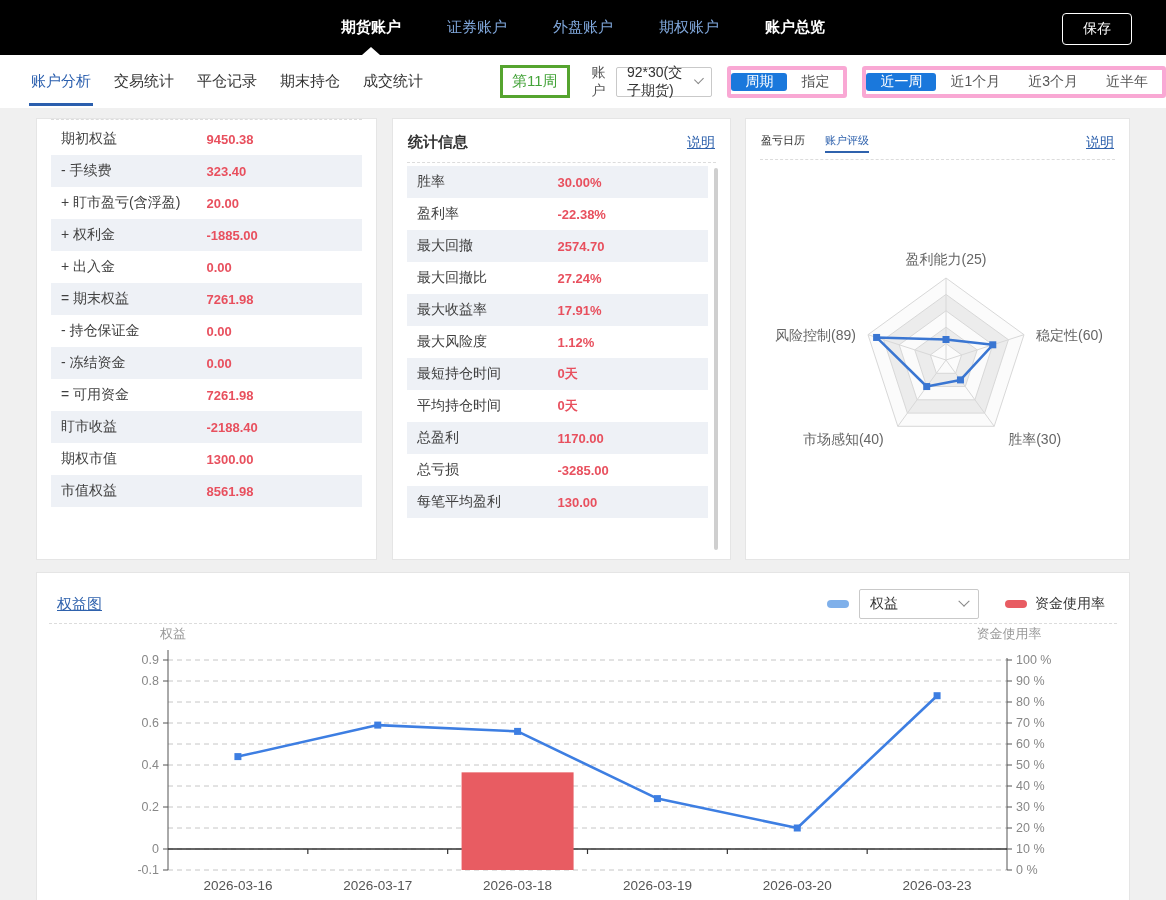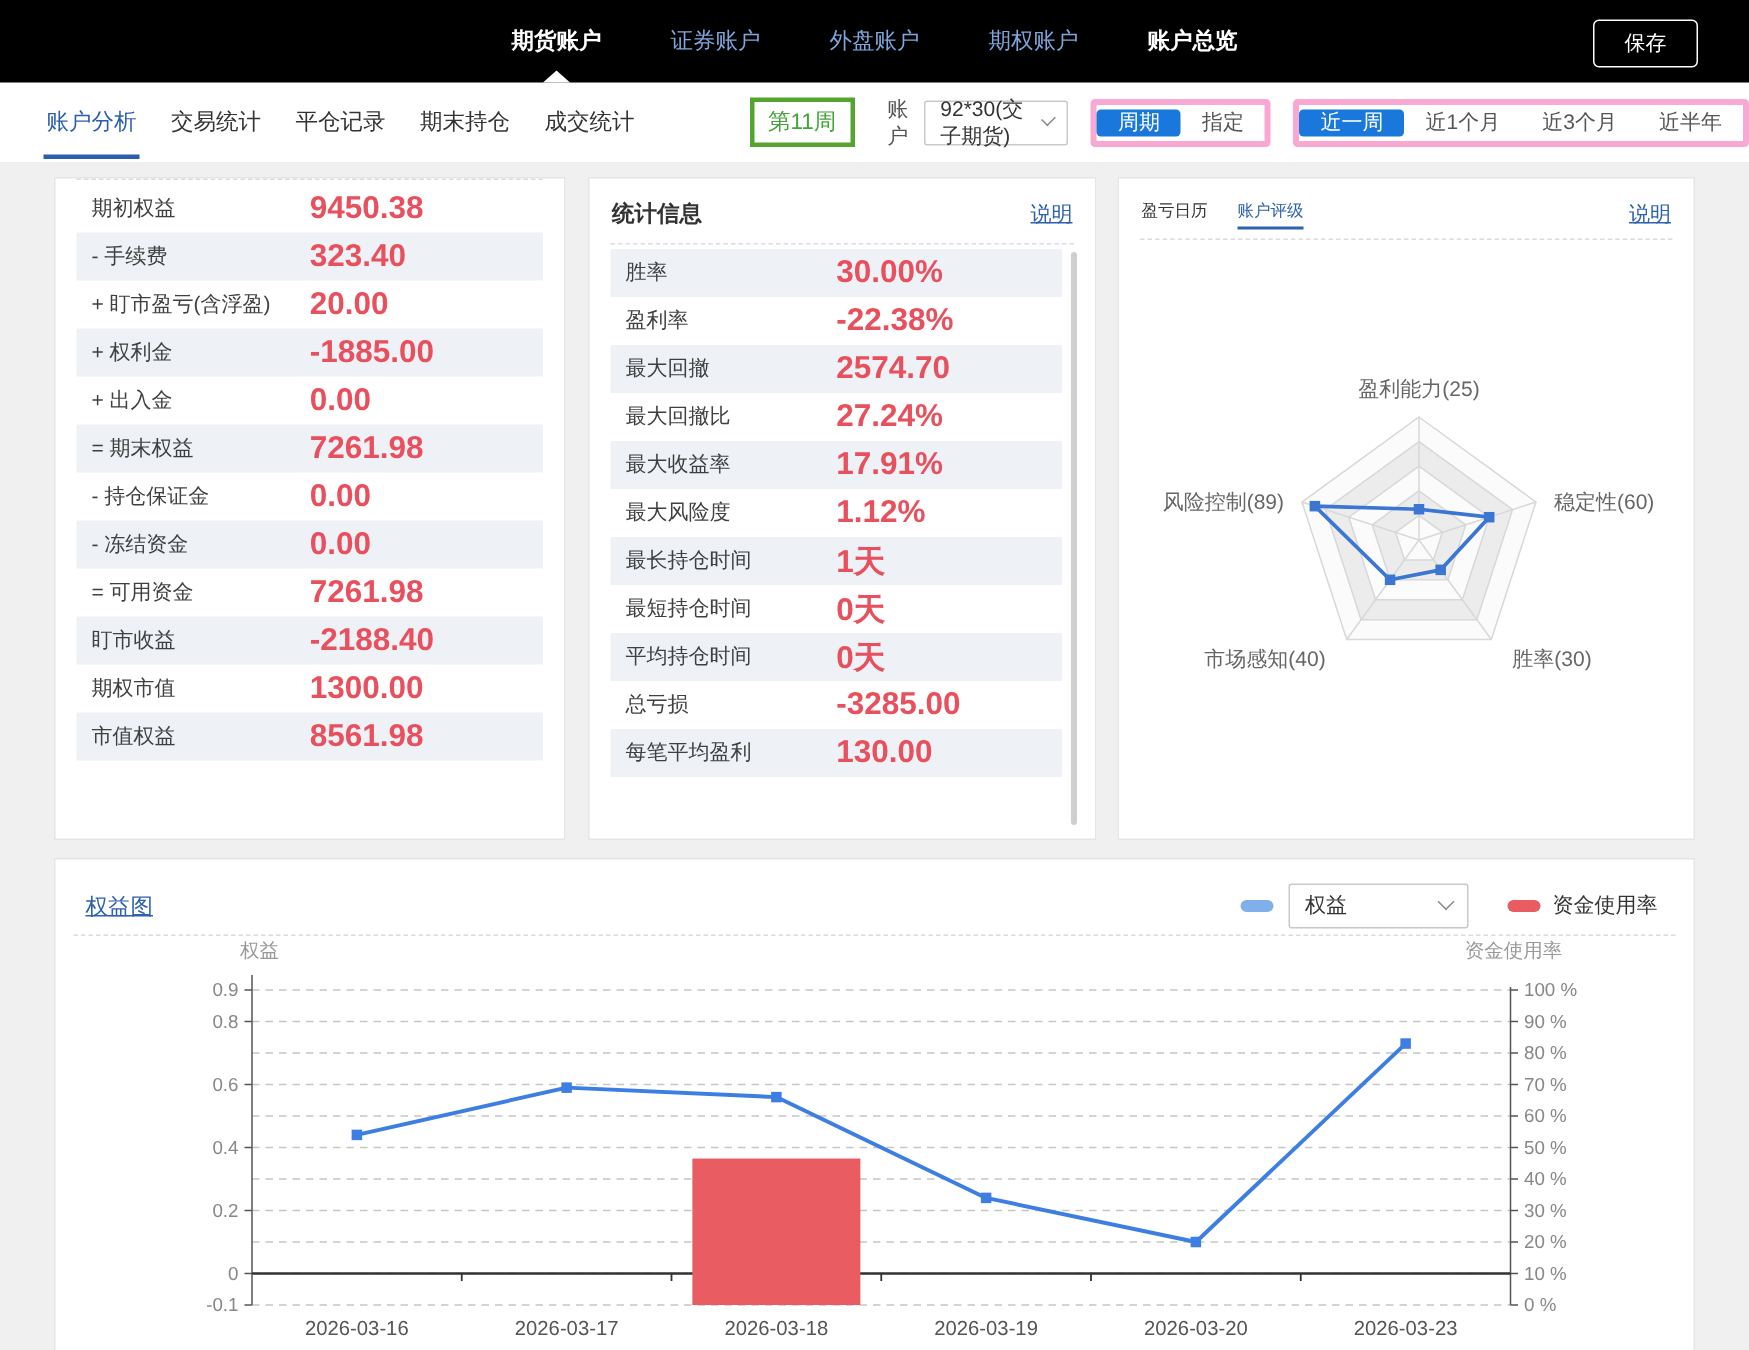--- a/index.html
+++ b/index.html
@@ -53,21 +53,21 @@
   .panel-head { display:flex; align-items:center; padding:14px 15px 10px 15px; }
   .panel-title { font-size:15px; font-weight:bold; color:#333; }
   .help-link { margin-left:auto; color:#2f62ad; font-size:14px;
     text-decoration:underline; cursor:pointer; }
   .dashed-div { border-bottom:1px dashed #dcdcdc; margin:0 14px; }
   .rows { margin:3px 14px 0 14px; position:relative; }
   .rows.with-scroll { margin-right:22px; }
   .drow { display:flex; align-items:center; height:32px; font-size:14px; }
   .drow:nth-child(even) { background:#eef1f6; }
   .drow .lbl { color:#404040; padding-left:10px; width:50%; }
-  .drow .val { color:#e8505e; font-weight:bold; font-size:21px; }
+  .drow .val { color:#e8505e; font-weight:bold; font-size:13px; }
   .scrollbar { position:absolute; right:-10px; top:2px; width:4px; height:382px;
     background:#cfcfcf; border-radius:2px; cursor:pointer; }
   .rtab { font-size:11px; color:#333; margin-right:20px; position:relative;
     padding-bottom:5px; cursor:pointer; }
   .rtab.active { color:#2f62ad; }
   .rtab.active::after { content:""; position:absolute; left:0; right:0; bottom:0;
     height:2px; background:#2f62ad; }
   
   .equity-panel { margin-top:12px; background:#fff; border:1px solid #e5e5e5; height:330px; }
   .equity-head { display:flex; align-items:center; padding:16px 24px 0 20px; height:46px; }
@@ -202,30 +202,30 @@
           </div>
           <div class="drow">
             <span class="lbl">最大收益率</span>
             <span class="val">17.91%</span>
           </div>
           <div class="drow">
             <span class="lbl">最大风险度</span>
             <span class="val">1.12%</span>
           </div>
           <div class="drow">
-            <span class="lbl">最长持仓时间</span>
-            <span class="val">1天</span>
-          </div>
-          <div class="drow">
             <span class="lbl">最短持仓时间</span>
             <span class="val">0天</span>
           </div>
           <div class="drow">
             <span class="lbl">平均持仓时间</span>
             <span class="val">0天</span>
+          </div>
+          <div class="drow">
+            <span class="lbl">总盈利</span>
+            <span class="val">1170.00</span>
           </div>
           <div class="drow">
             <span class="lbl">总亏损</span>
             <span class="val">-3285.00</span>
           </div>
           <div class="drow">
             <span class="lbl">每笔平均盈利</span>
             <span class="val">130.00</span>
           </div>
         </div>

